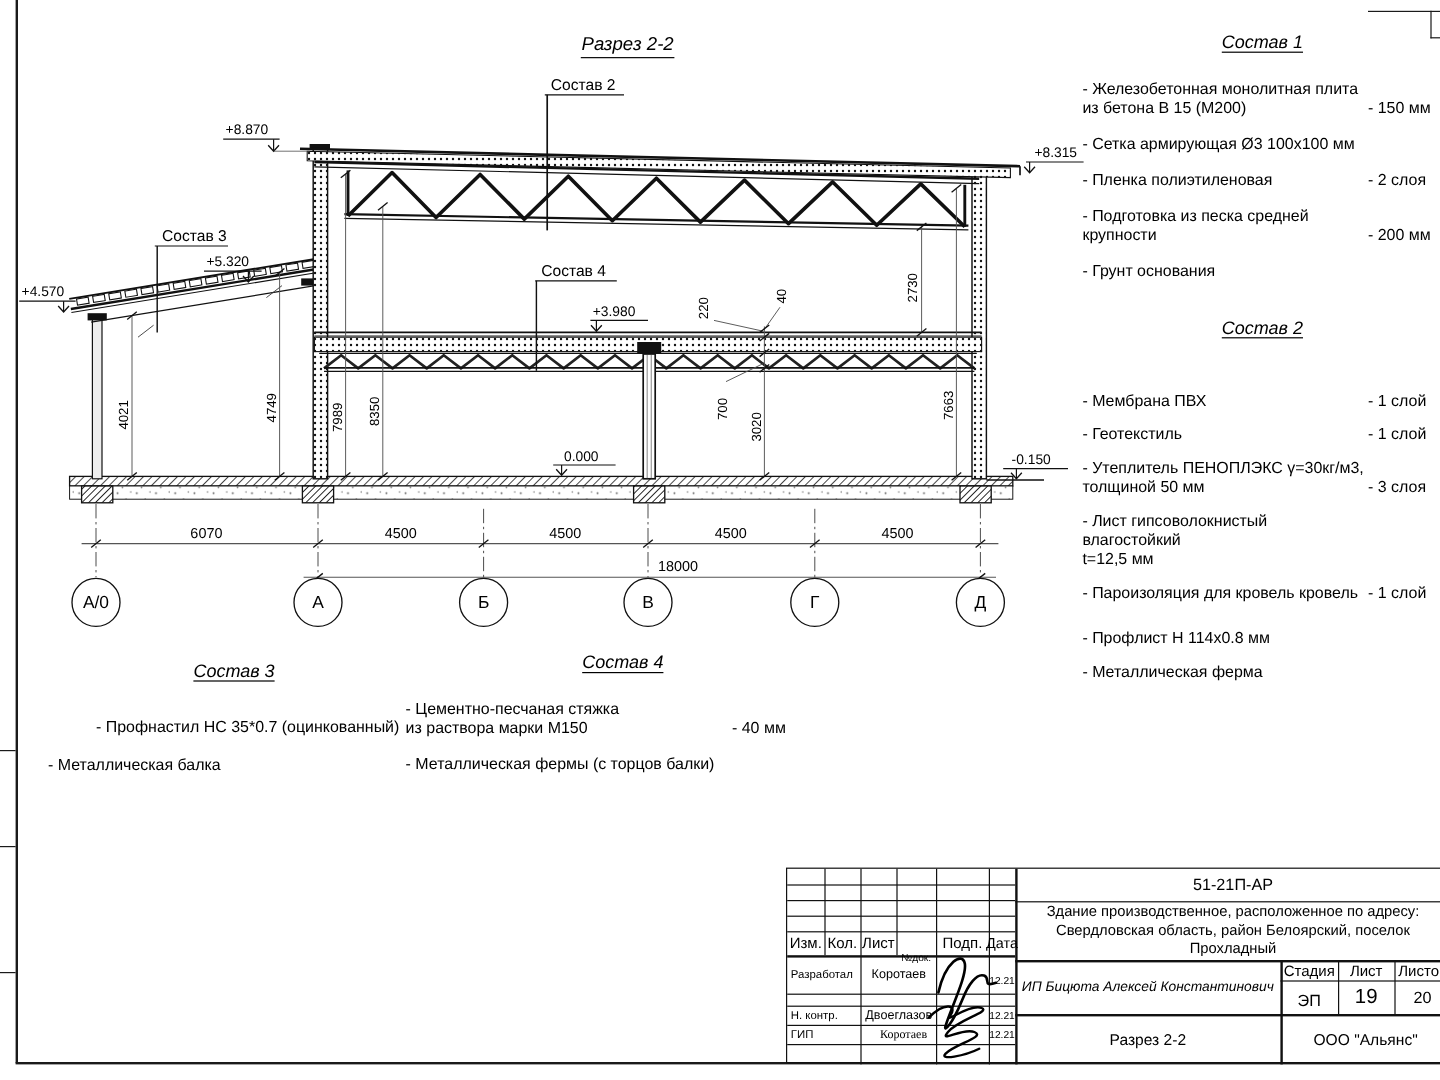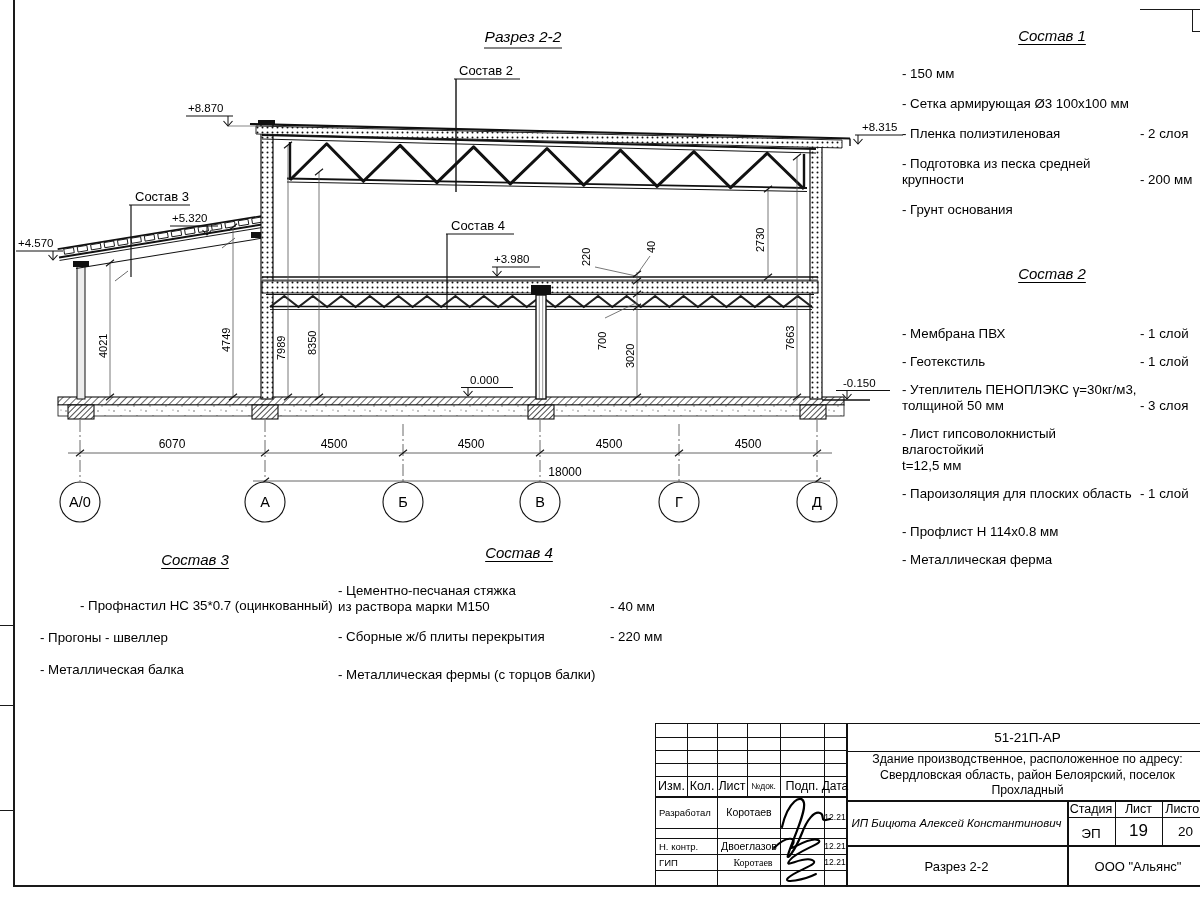--- a/index.html
+++ b/index.html
@@ -295,20 +295,22 @@
     <text x="403" y="507" text-anchor="middle">Б</text>
     <text x="540" y="507" text-anchor="middle">В</text>
     <text x="679" y="507" text-anchor="middle">Г</text>
     <text x="817" y="507" text-anchor="middle">Д</text>
   </g>
 </svg>
 
 <div class="list s12" style="left:902px;top:28px;width:300px;">
   <div class="list-title" style="margin-bottom:20px;">Состав 1</div>
   <div class="item" style="margin-bottom:14px;">
+      <span class="name">- Железобетонная  монолитная плита
+из бетона В 15 (М200)</span>
       <span class="val">- 150 мм</span>
     </div>
   <div class="item" style="margin-bottom:14px;">
       <span class="name">- Сетка армирующая Ø3 100х100 мм</span>
       <span class="val"></span>
     </div>
   <div class="item" style="margin-bottom:14px;">
       <span class="name">- Пленка полиэтиленовая</span>
       <span class="val">- 2 слоя</span>
     </div>
@@ -337,56 +339,49 @@
       <span class="name">- Утеплитель ПЕНОПЛЭКС γ=30кг/м3,
 толщиной 50 мм</span>
       <span class="val">- 3 слоя</span>
     </div>
   <div class="item" style="margin-bottom:12px;">
       <span class="name">- Лист гипсоволокнистый влагостойкий
 t=12,5 мм</span>
       <span class="val"></span>
     </div>
   <div class="item" style="margin-bottom:22px;">
-      <span class="name">- Пароизоляция для плоских область</span>
+      <span class="name">- Пароизоляция для кровель кровель</span>
       <span class="val">- 1 слой</span>
     </div>
   <div class="item" style="margin-bottom:12px;">
       <span class="name">- Профлист Н 114х0.8 мм</span>
       <span class="val"></span>
     </div>
   <div class="item">
       <span class="name">- Металлическая ферма</span>
       <span class="val"></span>
     </div>
 </div>
 
 <div class="list" style="left:40px;top:552px;width:310px;">
   <div class="list-title" style="margin-bottom:28px;">Состав 3</div>
   <div class="item" style="margin-bottom:16px;margin-left:40px;">
       <span class="name">- Профнастил НС 35*0.7 (оцинкованный)</span>
-    </div>
-  <div class="item" style="margin-bottom:16px;">
-      <span class="name">- Прогоны - швеллер</span>
     </div>
   <div class="item">
       <span class="name">- Металлическая балка</span>
     </div>
 </div>
 
 <div class="list s4" style="left:338px;top:545px;width:362px;">
   <div class="list-title" style="margin-bottom:20px;">Состав 4</div>
   <div class="item" style="margin-bottom:14px;">
       <span class="name">- Цементно-песчаная стяжка
 из раствора марки М150</span>
       <span class="val">- 40 мм</span>
-    </div>
-  <div class="item" style="margin-bottom:22px;">
-      <span class="name">- Сборные ж/б плиты перекрытия</span>
-      <span class="val">- 220 мм</span>
     </div>
   <div class="item">
       <span class="name">- Металлическая фермы (с торцов балки)</span>
     </div>
 </div>
 
 <div id="titleblock">
 
   <div class="tl" style="left:31px;top:0;width:1px;height:72px;"></div>
   <div class="tl" style="left:61px;top:0;width:1px;height:72px;"></div>
@@ -410,21 +405,21 @@
   <div class="tl" style="left:190px;top:76px;width:363px;height:1.5px;"></div>
   <div class="tl" style="left:190px;top:121px;width:363px;height:1.5px;"></div>
   <div class="tl" style="left:411px;top:76px;width:1.5px;height:87px;"></div>
   <div class="tl" style="left:459px;top:76px;width:1px;height:45px;"></div>
   <div class="tl" style="left:506px;top:76px;width:1px;height:45px;"></div>
   <div class="tl" style="left:411px;top:93px;width:142px;height:1px;"></div>
 
   <div class="cell" style="left:0;top:52px;width:31px;height:20px;font-size:12.5px;">Изм.</div>
   <div class="cell" style="left:31px;top:52px;width:30px;height:20px;font-size:12.5px;">Кол.</div>
   <div class="cell" style="left:61px;top:52px;width:30px;height:20px;font-size:12.5px;">Лист</div>
-  <div class="cell tiny" style="left:91px;top:52px;width:33px;height:20px;">№док.</div>
+  <div class="cell tiny" style="left:91px;top:64px;width:33px;height:20px;">№док.</div>
   <div class="cell" style="left:124px;top:52px;width:44px;height:20px;font-size:12.5px;">Подп.</div>
   <div class="cell" style="left:168px;top:52px;width:22px;height:20px;font-size:12px;">Дата</div>
 
   <div class="cell small" style="left:1px;top:72px;width:60px;height:32px;justify-content:flex-start;padding-left:2px;">Разработал</div>
   <div class="cell" style="left:62px;top:72px;width:62px;height:32px;font-size:10.5px;">Коротаев</div>
   <div class="cell tiny" style="left:168px;top:82px;width:22px;height:22px;">12.21</div>
 
   <div class="cell small" style="left:1px;top:114px;width:60px;height:16px;justify-content:flex-start;padding-left:2px;">Н. контр.</div>
   <div class="cell" style="left:62px;top:114px;width:62px;height:16px;font-size:10.5px;">Двоеглазов</div>
   <div class="cell tiny" style="left:168px;top:114px;width:22px;height:16px;">12.21</div>

